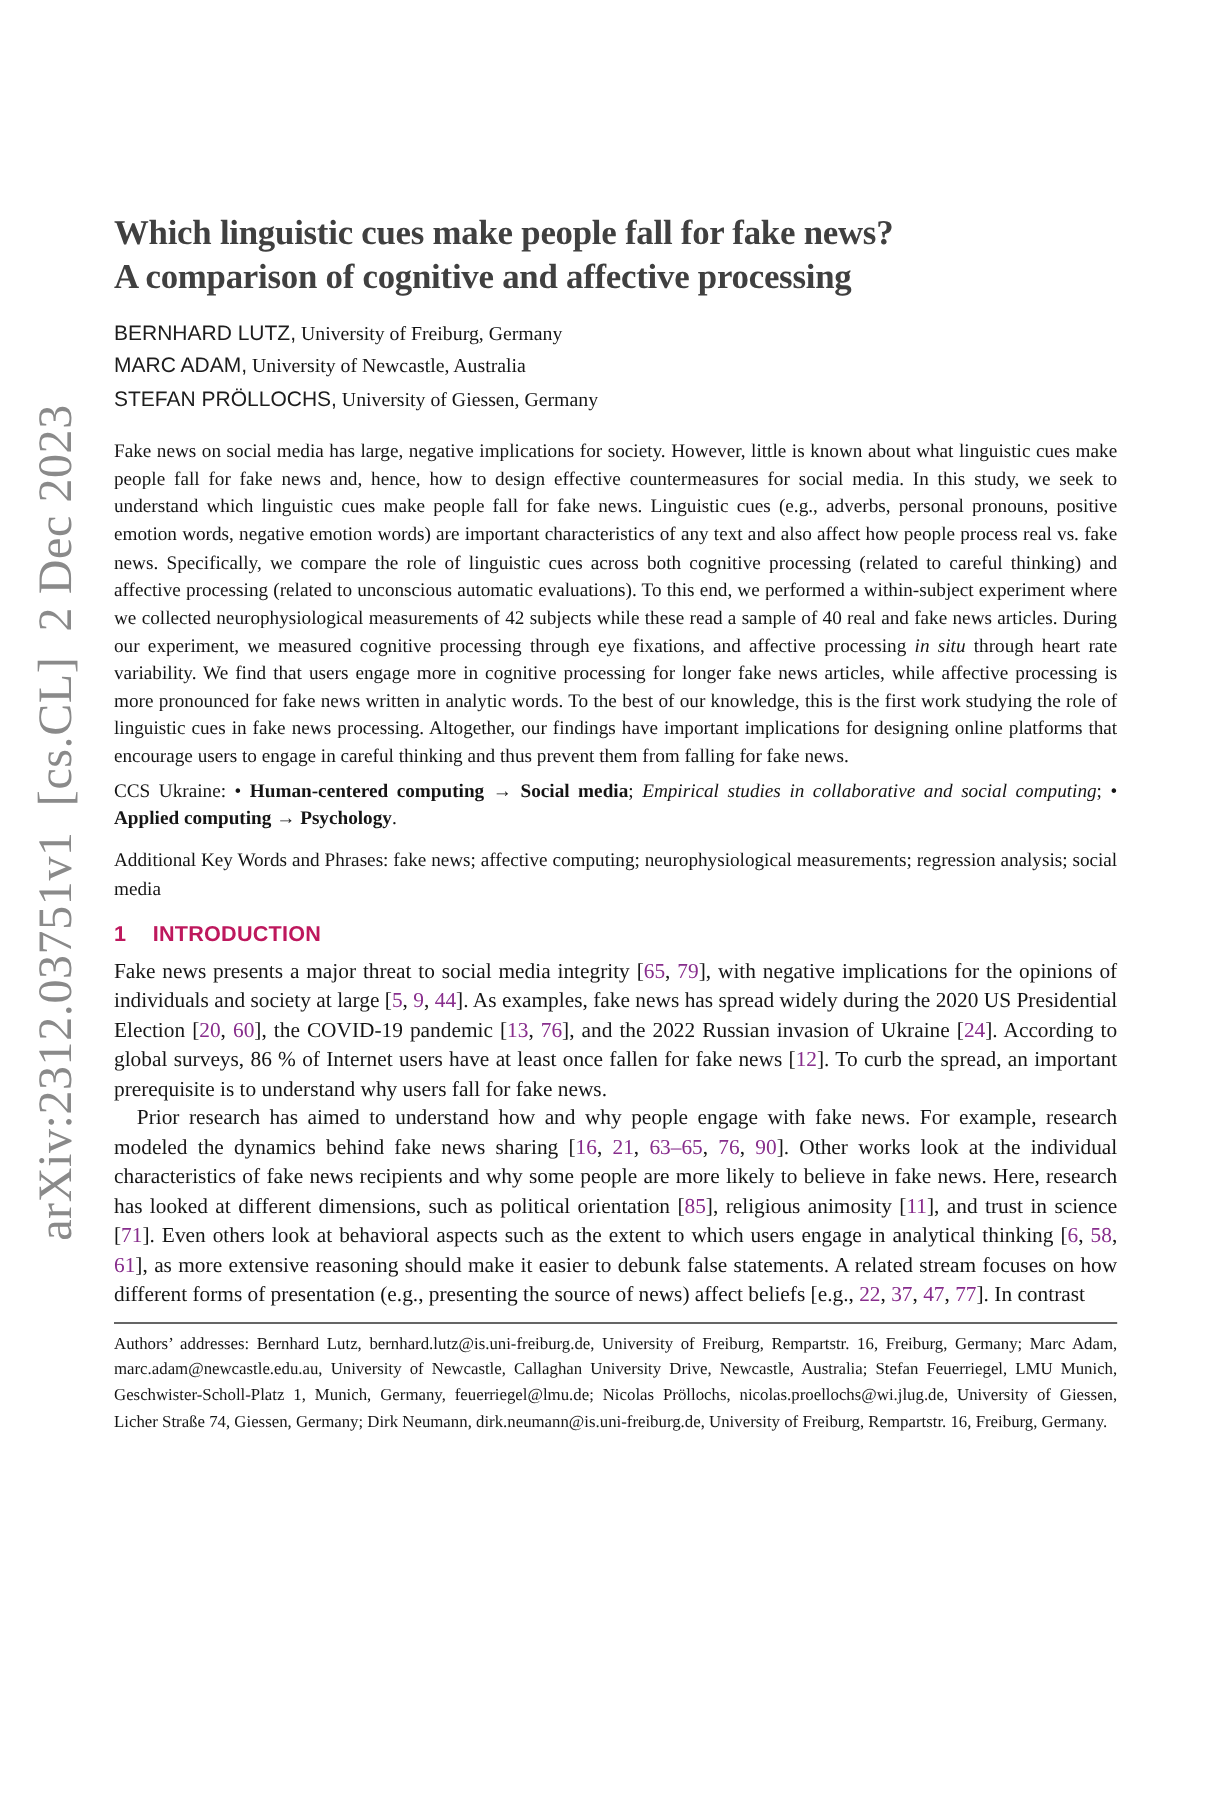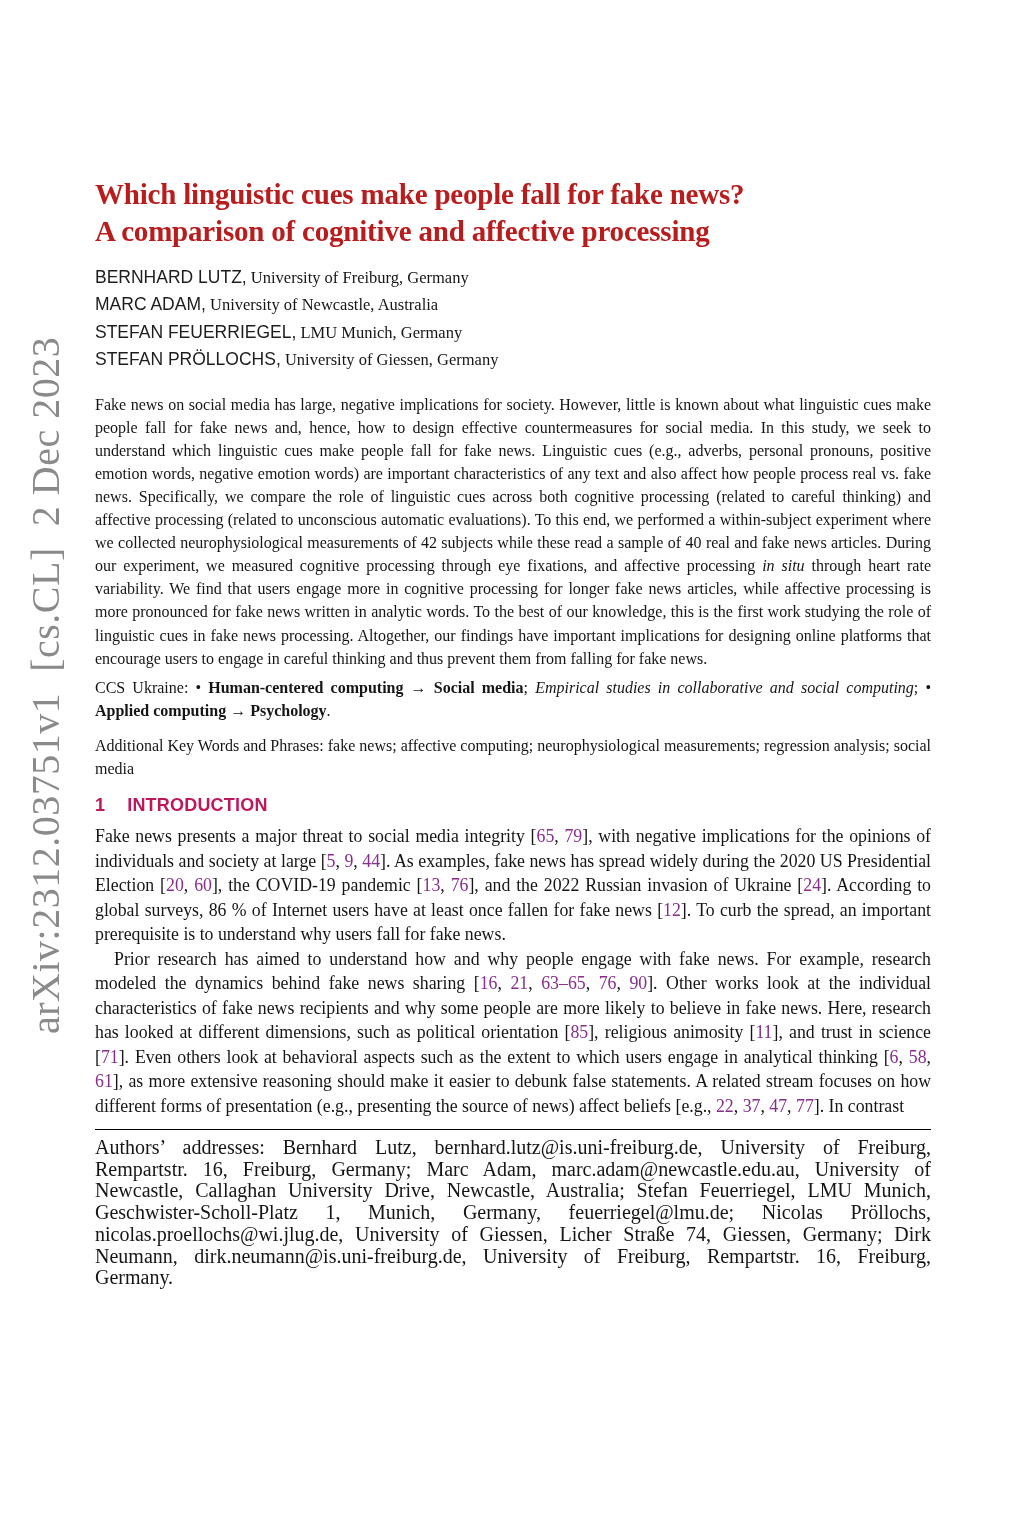--- a/index.html
+++ b/index.html
@@ -31,21 +31,21 @@
     position: absolute;
     left: 95px;
     top: 0;
     width: 836px;
   }
   .paper-title {
     margin: 176px 0 0 0;
     font-size: 29px;
     font-weight: 700;
     line-height: 37px;
-    color: #b91c1c;
+    color: #404040;
     letter-spacing: -0.2px;
   }
   .paper-title span { display: block; }
   .authors { margin-top: 17px; }
   .author-row {
     height: 27.4px;
     white-space: nowrap;
   }
   .author-name {
     font-family: "Liberation Sans", sans-serif;
@@ -94,21 +94,21 @@
   .b { font-weight: 700; }
   .i { font-style: italic; }
   .foot-rule {
     border: none;
     border-top: 1.2px solid #000;
     margin: 11px 0 0 0;
     width: 100%;
   }
   .footer-text {
     margin: 7px 0 0 0;
-    font-size: 20px;
+    font-size: 14px;
     line-height: 21.7px;
     text-align: justify;
   }
 </style>
 </head>
 <body>
 
 <div class="watermark">arXiv:2312.03751v1  [cs.CL]  2 Dec 2023</div>
 
 <div class="page">
@@ -117,23 +117,20 @@
     <span>Which linguistic cues make people fall for fake news?</span>
     <span>A comparison of cognitive and affective processing</span>
   </h1>
 
   <div class="authors">
     <div class="author-row">
       <span class="author-name">BERNHARD LUTZ,</span><span class="author-affil"> University of Freiburg, Germany</span>
     </div>
     <div class="author-row">
       <span class="author-name">MARC ADAM,</span><span class="author-affil"> University of Newcastle, Australia</span>
-    </div>
-    <div class="author-row">
-      <span class="author-name">STEFAN FEUERRIEGEL,</span><span class="author-affil"> LMU Munich, Germany</span>
     </div>
     <div class="author-row">
       <span class="author-name">STEFAN PRÖLLOCHS,</span><span class="author-affil"> University of Giessen, Germany</span>
     </div>
   </div>
 
   <p class="abstract"><span>Fake news on social media has large, negative implications for society. However, little is known about what linguistic cues make people fall for fake news and, hence, how to design effective countermeasures for social media. In this study, we seek to understand which linguistic cues make people fall for fake news. Linguistic cues (e.g., adverbs, personal pronouns, positive emotion words, negative emotion words) are important characteristics of any text and also affect how people process real vs. fake news. Specifically, we compare the role of linguistic cues across both cognitive processing (related to careful thinking) and affective processing (related to unconscious automatic evaluations). To this end, we performed a within-subject experiment where we collected neurophysiological measurements of 42 subjects while these read a sample of 40 real and fake news articles. During our experiment, we measured cognitive processing through eye fixations, and affective processing </span><span class="i">in situ</span><span> through heart rate variability. We find that users engage more in cognitive processing for longer fake news articles, while affective processing is more pronounced for fake news written in analytic words. To the best of our knowledge, this is the first work studying the role of linguistic cues in fake news processing. Altogether, our findings have important implications for designing online platforms that encourage users to engage in careful thinking and thus prevent them from falling for fake news.</span></p>
 
   <p class="ccs"><span>CCS Ukraine: • </span><span class="b">Human-centered computing</span><span> → </span><span class="b">Social media</span><span>; </span><span class="i">Empirical studies in collaborative and social computing</span><span>; • </span><span class="b">Applied computing</span><span> → </span><span class="b">Psychology</span><span>.</span></p>
 

